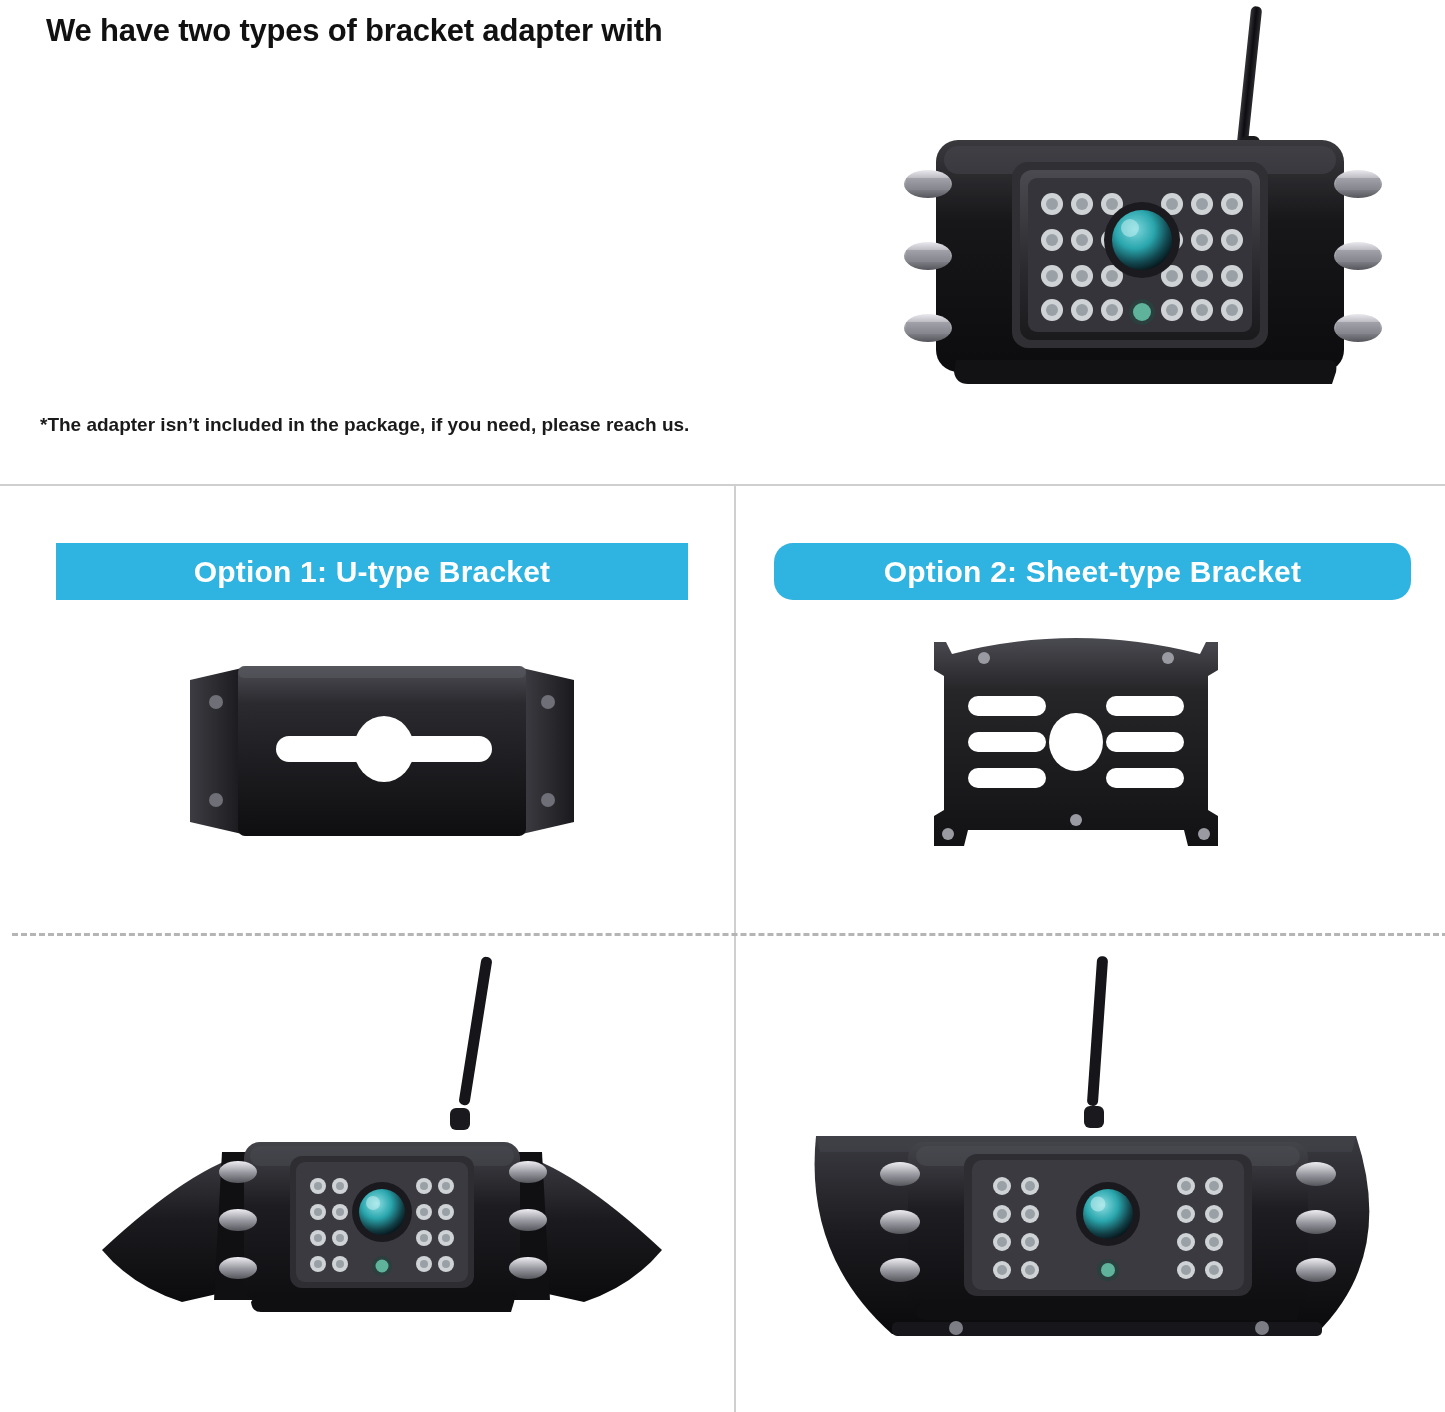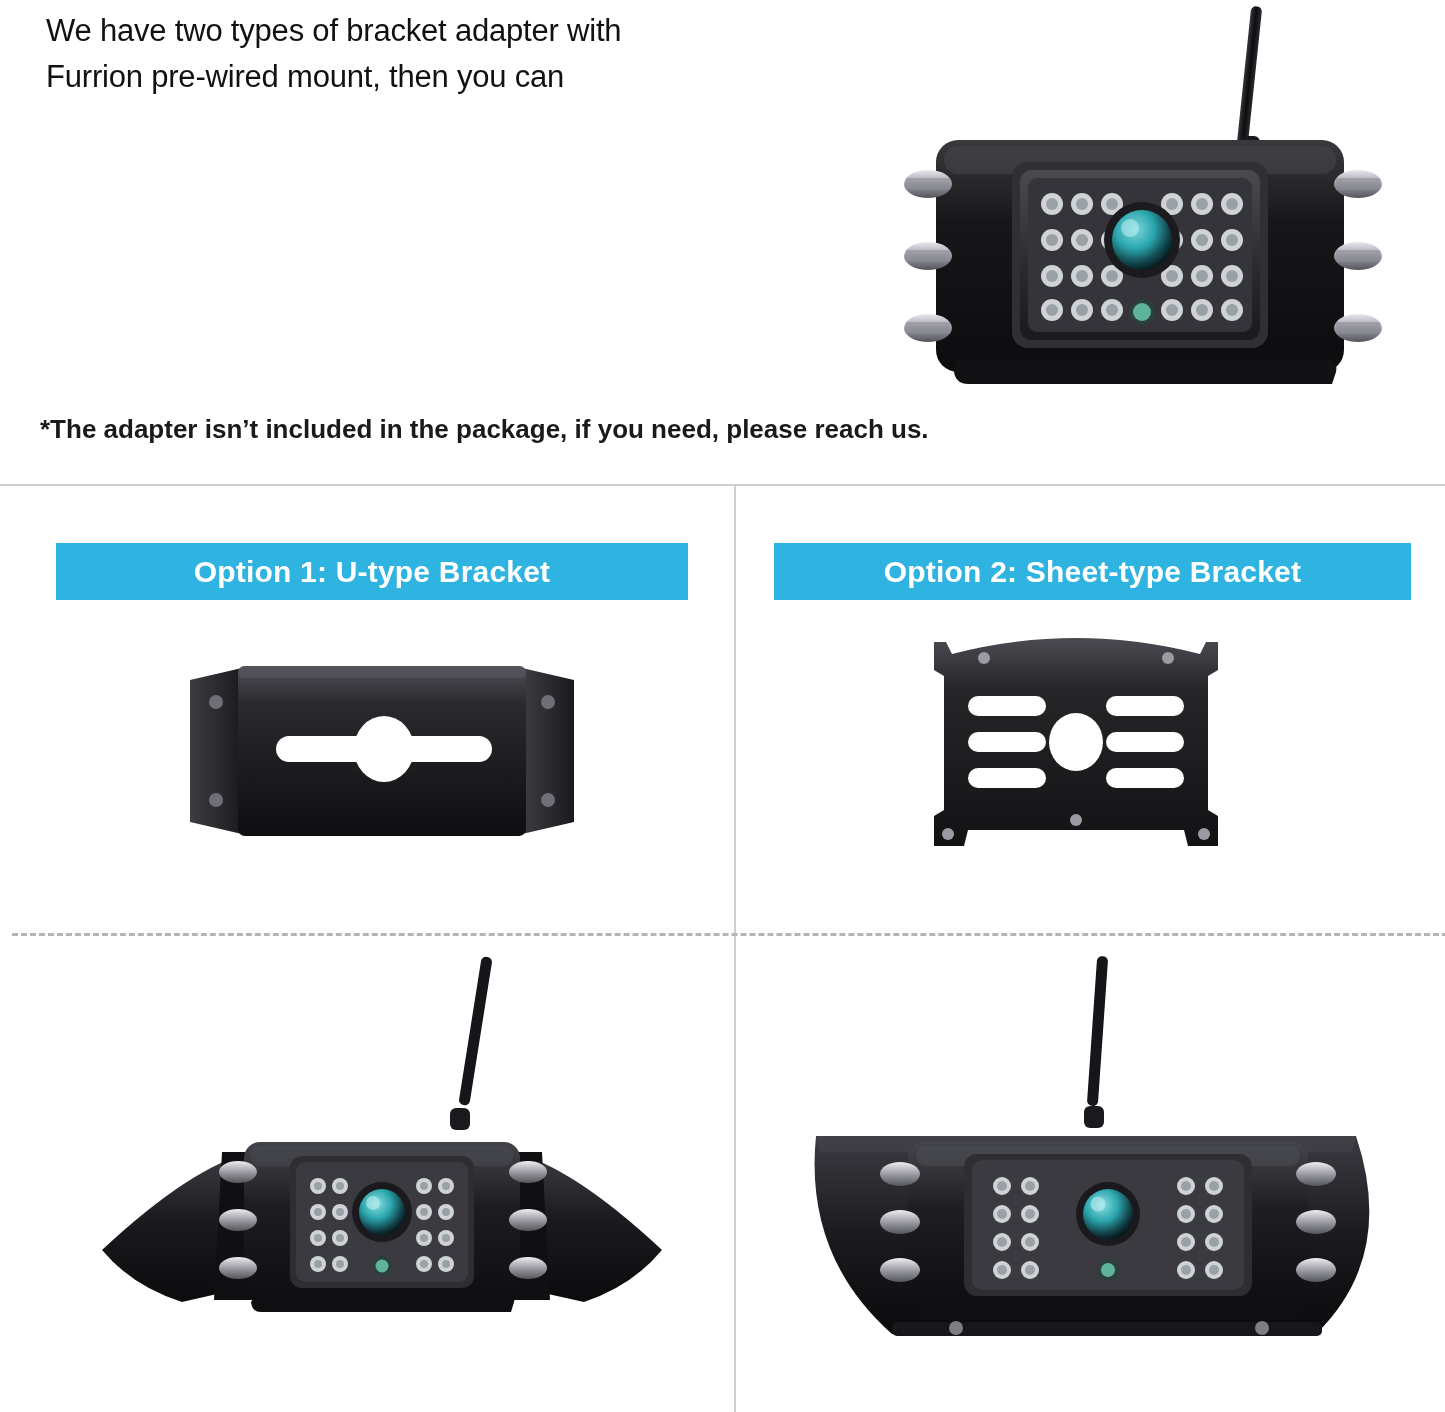--- a/index.html
+++ b/index.html
@@ -21,32 +21,32 @@
     position: relative;
     width: 1445px;
     height: 484px;
   }
   .headline {
     position: absolute;
     left: 46px;
     top: 8px;
     width: 800px;
     font-size: 31px;
-    font-weight: normal;
+    font-weight: bold;
     line-height: 1.47;
     color: #111;
     letter-spacing: -0.2px;
   }
   .headline .line { display: block; white-space: nowrap; }
 
   .note {
     position: absolute;
     left: 40px;
     top: 414px;
-    font-size: 26px;
+    font-size: 19px;
     font-weight: bold;
     color: #1a1a1a;
   }
 
   
   .hr-solid {
     position: absolute;
     left: 0;
     top: 484px;
     width: 1445px;
@@ -91,35 +91,34 @@
     background: #2fb3e0;
     color: #ffffff;
     font-size: 30px;
     font-weight: bold;
     display: flex;
     align-items: center;
     justify-content: center;
     letter-spacing: 0.2px;
   }
   .banner-1 { left: 44px;  top: 57px; width: 632px; height: 57px; }
-  .banner-2 { left: 38px;  top: 57px; width: 637px; height: 57px; }
+  .banner-2 { left: 38px;  top: 57px; width: 637px; height: 57px; border-radius: 19px; }
 
   .art { position: absolute; }
 
   
   svg { display: block; }
 </style>
 </head>
 <body>
 
 <div class="top-section">
 
   <div class="headline">
     <span class="line">We have two types of bracket adapter with</span>
-    <span class="line">Furrion pre-wired mount, then you can</span>
   </div>
 
   <div class="art" style="left:860px; top:0px; width:560px; height:410px;">
     <svg width="560" height="410" viewBox="0 0 560 410" aria-hidden="true">
       <defs>
         <linearGradient id="bodyG" x1="0" y1="0" x2="0" y2="1">
           <stop offset="0%" stop-color="#3a3a3e"></stop>
           <stop offset="35%" stop-color="#17171a"></stop>
           <stop offset="100%" stop-color="#0c0c0e"></stop>
         </linearGradient>

